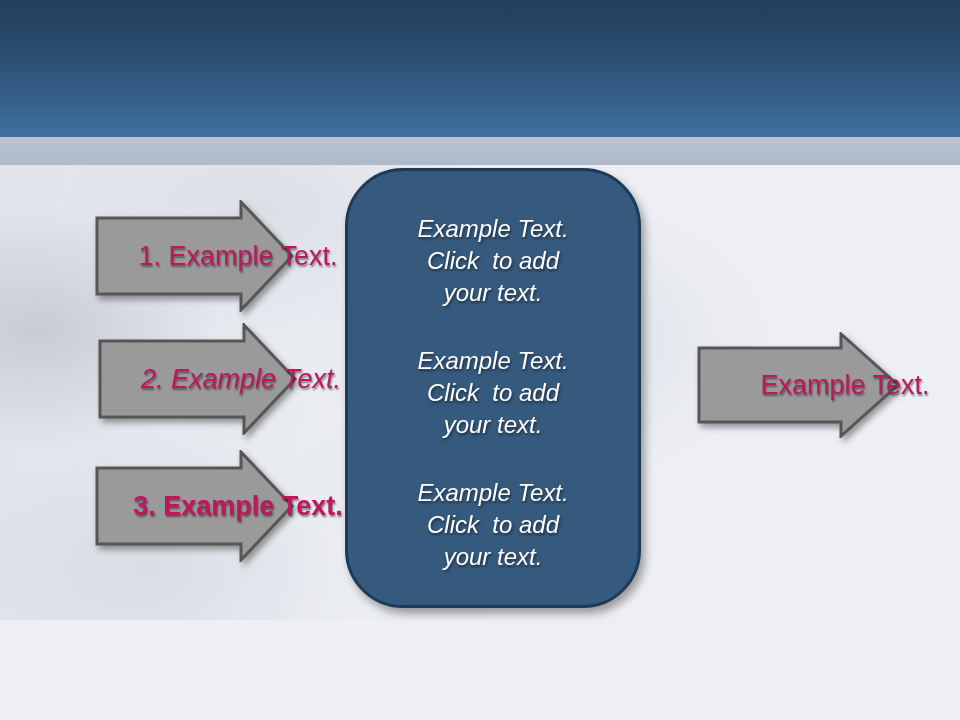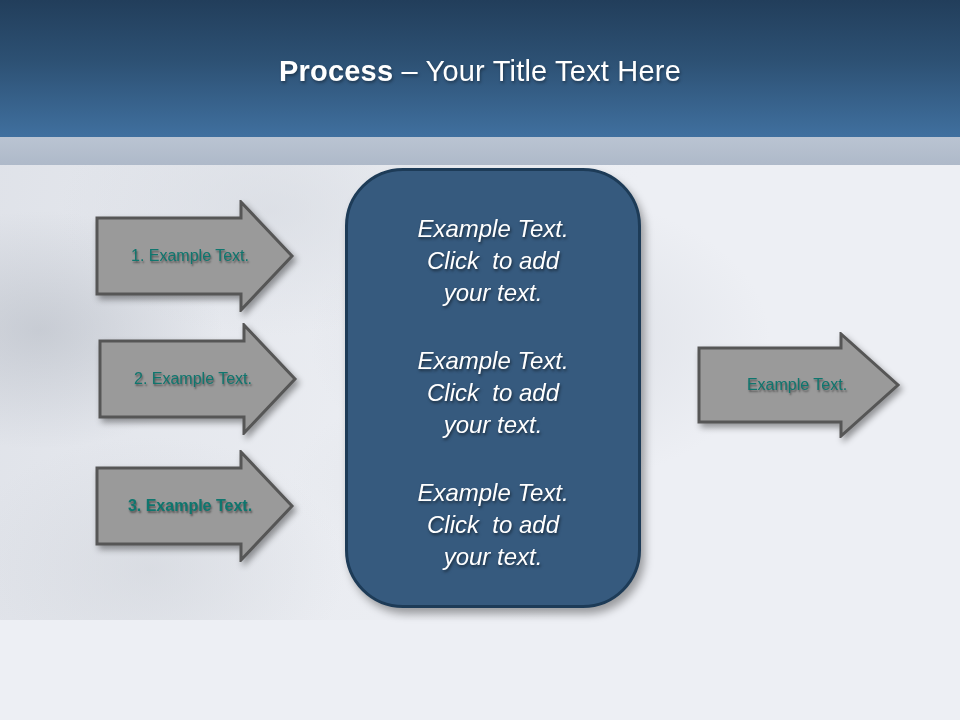--- a/index.html
+++ b/index.html
@@ -66,28 +66,29 @@
     display: block;
     filter: drop-shadow(3px 4px 3px rgba(0,0,0,0.38));
   }
   .arrow-label {
     position: absolute;
     top: 0; left: 0;
     height: 100%;
     display: flex;
     align-items: center;
     justify-content: center;
-    color: #0f766e;
-    font-size: 16px;
+    color: #be185d;
+    font-size: 27px;
     text-shadow: 1px 2px 2px rgba(0,0,0,0.45);
     pointer-events: none;
     white-space: pre;
+    padding-left: 48px;
   }
   .arrow-1 { left: 95px;  top: 200px; width: 200px; height: 112px; }
-  .arrow-2 { left: 98px;  top: 323px; width: 200px; height: 112px; }
+  .arrow-2 { left: 98px;  top: 323px; width: 200px; height: 112px; font-style: italic; }
   .arrow-3 { left: 95px;  top: 450px; width: 200px; height: 112px; font-weight: bold; }
   .arrow-1 .arrow-label, .arrow-2 .arrow-label, .arrow-3 .arrow-label { width: 190px; }
   .arrow-right { left: 697px; top: 332px; width: 204px; height: 106px; }
   .arrow-right .arrow-label { width: 200px; }
   
   .center-panel {
     position: absolute;
     left: 345px; top: 168px;
     width: 296px; height: 440px;
     box-sizing: border-box;
@@ -113,21 +114,20 @@
 </style>
 </head>
 <body>
 
 <div class="slide">
 
   <div class="header-band"></div>
   <div class="sub-band"></div>
   <div class="photo-texture"></div>
 
-  <div class="slide-title"><span class="t-bold">Process</span><span> – Your Title Text Here</span></div>
 
   <div class="proc-arrow arrow-1">
     <svg width="200" height="112" viewBox="0 0 200 112">
       <polygon points="2,18 146,18 146,2 197,56 146,110 146,94 2,94" fill="#9a9a9a" stroke="#565656" stroke-width="3" stroke-linejoin="miter"></polygon>
     </svg>
     <div class="arrow-label">1. Example Text.</div>
   </div>
 
   <div class="proc-arrow arrow-2">
     <svg width="200" height="112" viewBox="0 0 200 112">

